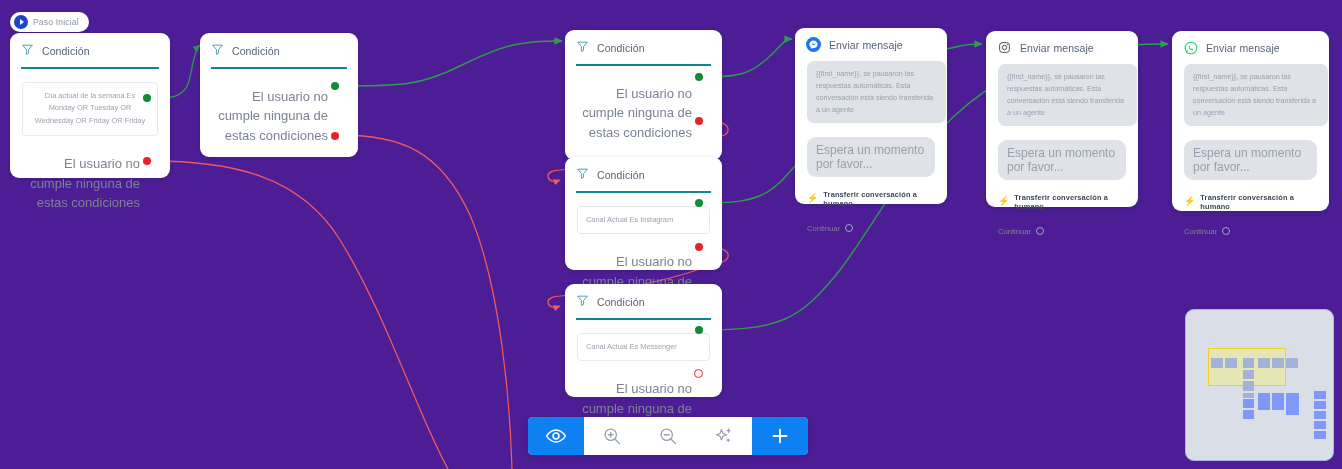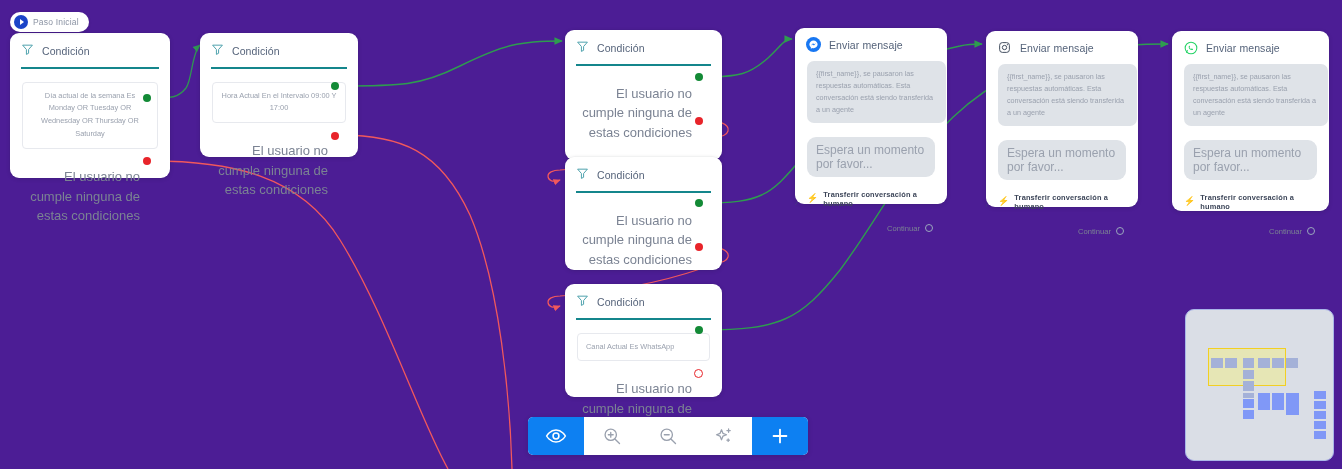--- a/index.html
+++ b/index.html
@@ -129,21 +129,21 @@
   }
   .action-row {
     margin: 13px 12px 0 12px;
     display: flex; align-items: center; gap: 5px;
     font-size: 7.4px; font-weight: bold; color: #3d4659;
     letter-spacing: .15px;
   }
   .bolt { color: #f0a33c; font-size: 9px; line-height: 1; }
   .continue-row {
     margin: 16px 14px 9px 12px;
-    display: flex; align-items: center; justify-content: flex-end; gap: 5px;
+    display: flex; align-items: center; gap: 5px;
     font-size: 7.6px; color: #7b8393;
   }
   .continue-row .ring {
     width: 8px; height: 8px; border-radius: 50%;
     border: 1.3px solid #9aa6bd;
   }
 
   
   .toolbar {
     position: absolute;
@@ -229,37 +229,36 @@
   <div class="node" style="left:10px; top:33px; width:160px; height:145px;">
     <div class="node-head">
       <span>
         <svg width="13" height="13" viewBox="0 0 24 24" fill="none" stroke="#3f9aa6" stroke-width="1.7" stroke-linejoin="round">
           <path d="M3 4h18l-7 8v7l-4 2v-9z"></path>
         </svg>
       </span>
       <span class="node-title">Condición</span>
     </div>
     <div class="node-rule"></div>
-    <div class="cond-box">Día actual de la semana Es Monday OR Tuesday OR Wednesday OR Thursday OR Saturday</div>
+    <div class="cond-box">Día actual de la semana Es Monday OR Tuesday OR Wednesday OR Friday OR Friday</div>
     <div class="fallback">El usuario no cumple ninguna de estas condiciones</div>
   </div>
   <span class="port green" style="left:143px; top:94px;"></span>
   <span class="port red" style="left:143px; top:157px;"></span>
 
   <div class="node" style="left:200px; top:33px; width:158px; height:124px;">
     <div class="node-head">
       <span>
         <svg width="13" height="13" viewBox="0 0 24 24" fill="none" stroke="#3f9aa6" stroke-width="1.7" stroke-linejoin="round">
           <path d="M3 4h18l-7 8v7l-4 2v-9z"></path>
         </svg>
       </span>
       <span class="node-title">Condición</span>
     </div>
     <div class="node-rule"></div>
-    <div class="cond-box">Hora Actual En el Intervalo 09:00 Y 17:00</div>
     <div class="fallback">El usuario no cumple ninguna de estas condiciones</div>
   </div>
   <span class="port green" style="left:331px; top:82px;"></span>
   <span class="port red" style="left:331px; top:132px;"></span>
 
   <div class="node" style="left:565px; top:30px; width:157px; height:130px;">
     <div class="node-head">
       <span>
         <svg width="13" height="13" viewBox="0 0 24 24" fill="none" stroke="#3f9aa6" stroke-width="1.7" stroke-linejoin="round">
           <path d="M3 4h18l-7 8v7l-4 2v-9z"></path>
@@ -276,36 +275,37 @@
   <div class="node" style="left:565px; top:157px; width:157px; height:113px;">
     <div class="node-head">
       <span>
         <svg width="13" height="13" viewBox="0 0 24 24" fill="none" stroke="#3f9aa6" stroke-width="1.7" stroke-linejoin="round">
           <path d="M3 4h18l-7 8v7l-4 2v-9z"></path>
         </svg>
       </span>
       <span class="node-title">Condición</span>
     </div>
     <div class="node-rule"></div>
+    <div class="cond-box" style="text-align:left;">Canal Actual Es Instagram</div>
     <div class="fallback">El usuario no cumple ninguna de estas condiciones</div>
   </div>
   <span class="port green" style="left:695px; top:199px;"></span>
   <span class="port red" style="left:695px; top:243px;"></span>
 
   <div class="node" style="left:565px; top:284px; width:157px; height:113px;">
     <div class="node-head">
       <span>
         <svg width="13" height="13" viewBox="0 0 24 24" fill="none" stroke="#3f9aa6" stroke-width="1.7" stroke-linejoin="round">
           <path d="M3 4h18l-7 8v7l-4 2v-9z"></path>
         </svg>
       </span>
       <span class="node-title">Condición</span>
     </div>
     <div class="node-rule"></div>
-    <div class="cond-box" style="text-align:left;">Canal Actual Es WhatsApp</div>
+    <div class="cond-box" style="text-align:left;">Canal Actual Es Messenger</div>
     <div class="fallback">El usuario no cumple ninguna de estas condiciones</div>
   </div>
   <span class="port green" style="left:695px; top:326px;"></span>
   <span class="port ring-red" style="left:694px; top:369px;"></span>
 
   <div class="node msg-node" style="left:795px; top:28px; width:152px; height:176px;">
     <div class="node-head">
       <span class="msg-icon" style="background:#1877f2;">
         <svg width="11" height="11" viewBox="0 0 24 24" fill="#ffffff">
           <path d="M12 3C6.9 3 3 6.9 3 11.6c0 2.6 1.2 4.9 3.2 6.4v3.2l3-1.6c.9.2 1.8.4 2.8.4 5.1 0 9-3.9 9-8.4S17.1 3 12 3zm.9 11.3L10.6 12l-4.2 2.3 4.6-4.9 2.3 2.3L17.5 9l-4.6 5.3z"></path>

